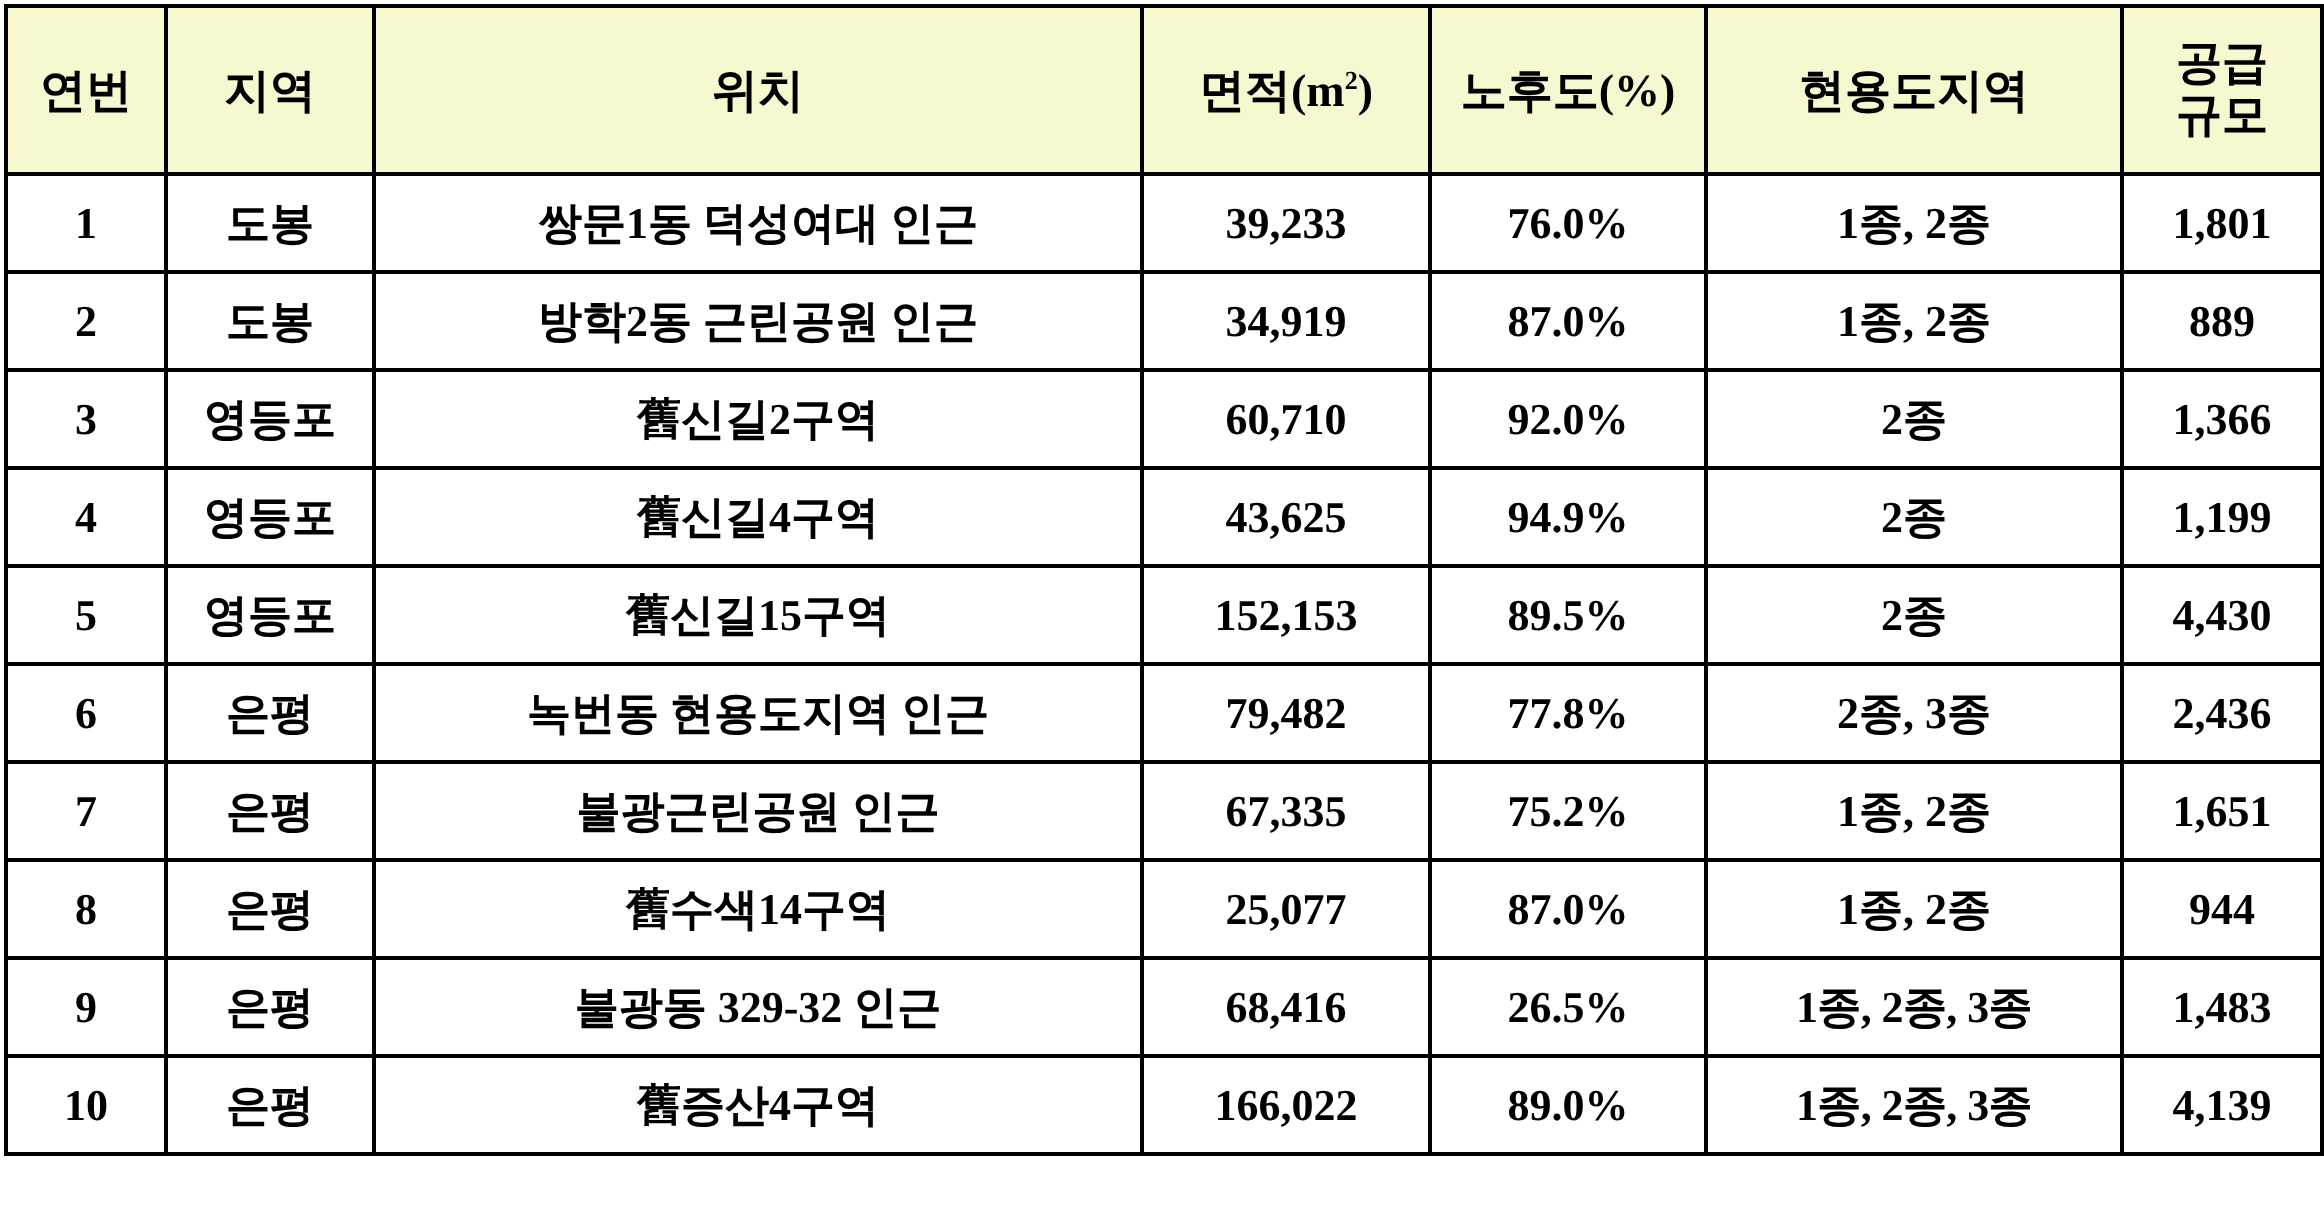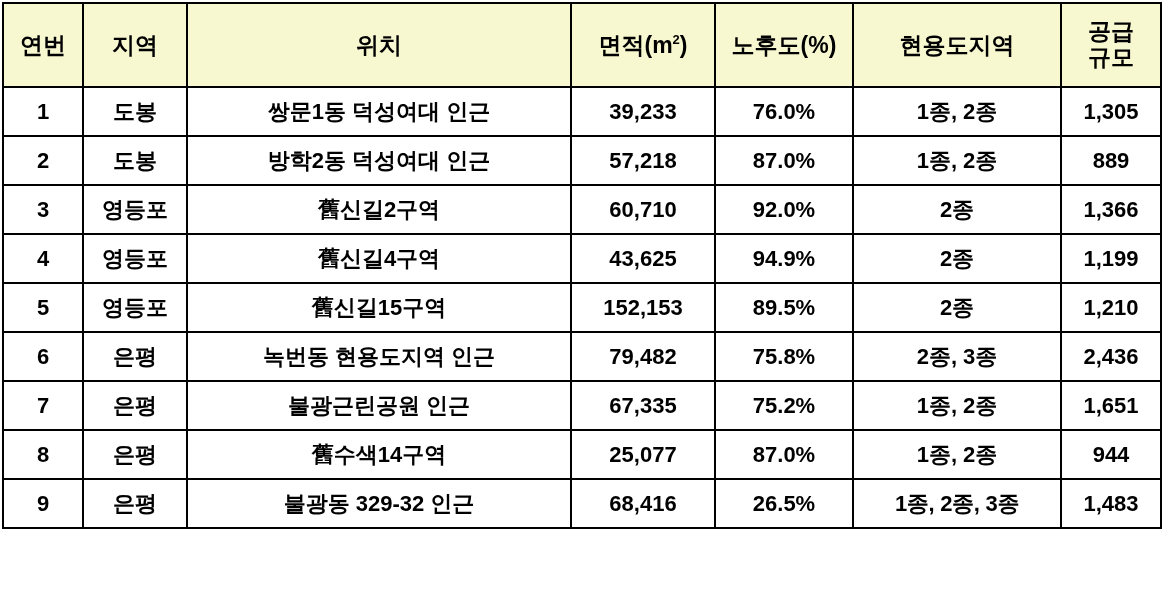--- a/index.html
+++ b/index.html
@@ -16,20 +16,21 @@
     width: 1162px;
     height: 606px;
     box-sizing: border-box;
   }
   table.data-table {
     border-collapse: collapse;
     width: 1158px;
     height: 503px;
     margin: 2px 0 0 2px;
     table-layout: fixed;
+    font-family: Liberation Serif, serif;
   }
   table.data-table th,
   table.data-table td {
     border: 2px solid #000000;
     text-align: center;
     vertical-align: middle;
     font-weight: bold;
     color: #000000;
     padding: 0 2px;
     overflow: hidden;
@@ -103,27 +104,27 @@
       </tr>
     </thead>
     <tbody>
       <tr>
         <td>1</td>
         <td>도봉</td>
         <td>쌍문1동 덕성여대 인근</td>
         <td>39,233</td>
         <td>76.0%</td>
         <td>1종, 2종</td>
-        <td>1,305</td>
+        <td>1,801</td>
       </tr>
       <tr>
         <td>2</td>
         <td>도봉</td>
-        <td>방학2동 덕성여대 인근</td>
-        <td>57,218</td>
+        <td>방학2동 근린공원 인근</td>
+        <td>34,919</td>
         <td>87.0%</td>
         <td>1종, 2종</td>
         <td>889</td>
       </tr>
       <tr>
         <td>3</td>
         <td>영등포</td>
         <td>舊신길2구역</td>
         <td>60,710</td>
         <td>92.0%</td>
@@ -139,28 +140,28 @@
         <td>2종</td>
         <td>1,199</td>
       </tr>
       <tr>
         <td>5</td>
         <td>영등포</td>
         <td>舊신길15구역</td>
         <td>152,153</td>
         <td>89.5%</td>
         <td>2종</td>
-        <td>1,210</td>
+        <td>4,430</td>
       </tr>
       <tr>
         <td>6</td>
         <td>은평</td>
         <td>녹번동 현용도지역 인근</td>
         <td>79,482</td>
-        <td>75.8%</td>
+        <td>77.8%</td>
         <td>2종, 3종</td>
         <td>2,436</td>
       </tr>
       <tr>
         <td>7</td>
         <td>은평</td>
         <td>불광근린공원 인근</td>
         <td>67,335</td>
         <td>75.2%</td>
         <td>1종, 2종</td>
@@ -177,15 +178,24 @@
       </tr>
       <tr>
         <td>9</td>
         <td>은평</td>
         <td>불광동 329-32 인근</td>
         <td>68,416</td>
         <td>26.5%</td>
         <td class="zone-wide">1종, 2종, 3종</td>
         <td>1,483</td>
       </tr>
+      <tr>
+        <td>10</td>
+        <td>은평</td>
+        <td>舊증산4구역</td>
+        <td>166,022</td>
+        <td>89.0%</td>
+        <td class="zone-wide">1종, 2종, 3종</td>
+        <td>4,139</td>
+      </tr>
     </tbody>
   </table>
 </div>
 
 </body></html>

